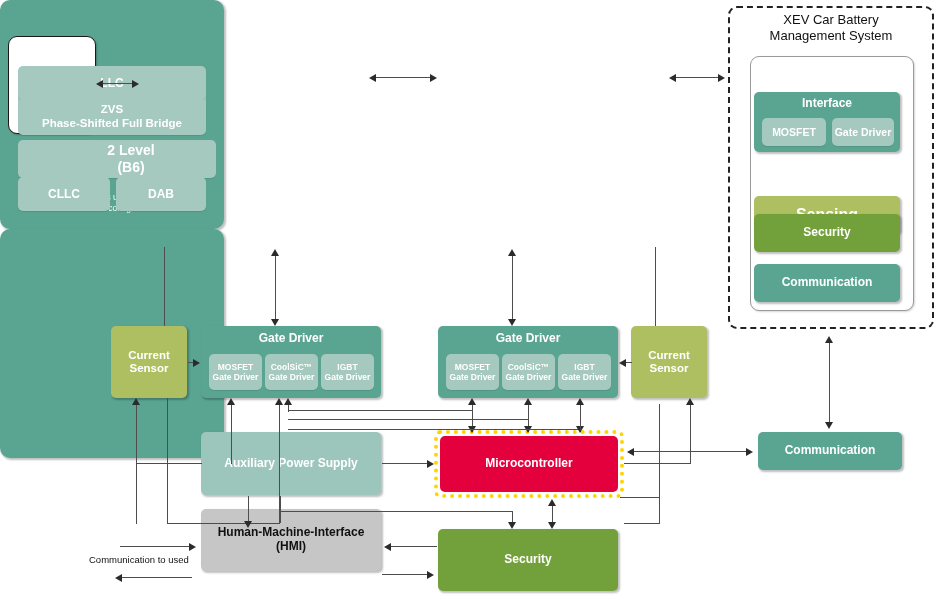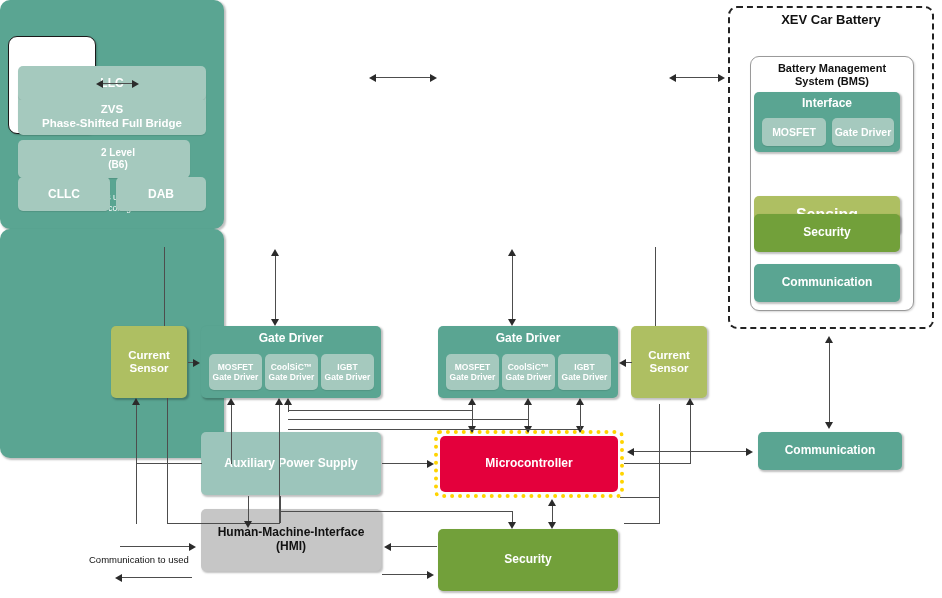--- a/index.html
+++ b/index.html
@@ -39,21 +39,21 @@
 
   .shadow{box-shadow:1.5px 1.5px 2px rgba(0,0,0,.25);}
 
   
   .dashed-panel{position:absolute;border:2px dashed #222;border-radius:9px;
                 background:#ffffff;box-sizing:border-box;}
   .solid-panel{position:absolute;border:1.2px solid #9a9a9a;border-radius:9px;
                background:#ffffff;box-sizing:border-box;
                box-shadow:1px 1px 2px rgba(0,0,0,.16);}
   .panel-title{position:absolute;text-align:center;color:#111;
-               font-weight:bold;line-height:1.2;}
+               font-weight:normal;line-height:1.2;}
 
   
   .mcu-wrap{position:absolute;box-sizing:border-box;
             border:4px dotted #ffd400;border-radius:6px;background:#ffffff;}
 
   
   .ln{position:absolute;background:#4d4d4d;}
   .lnv{width:1.4px;}
   .lnh{height:1.4px;}
   .arw{position:absolute;width:0;height:0;}
@@ -82,21 +82,21 @@
     <div class="hdr" style="position:absolute;left:0;top:10px;width:100%;font-size:12px;">AC/DC</div>
     <div class="hdr" style="position:absolute;left:0;top:40px;width:100%;font-size:12.5px;">3 phase PFC Stage</div>
 
     <div class="innerbox" style="left:18px;top:90px;width:188px;height:38px;font-size:11.5px;">
       <div>
         <div>3 Level</div>
         <div>(Vienna*, NPC,ANPC)</div>
       </div>
     </div>
 
-    <div class="innerbox" style="left:18px;top:140px;width:172px;height:38px;font-size:10px;padding-left:28px;">
+    <div class="innerbox" style="left:18px;top:140px;width:198px;height:38px;font-size:14px;padding-left:28px;">
       <div>
         <div>2 Level</div>
         <div>(B6)</div>
       </div>
     </div>
 
     <div class="note" style="left:22px;top:192px;width:180px;font-size:8.5px;font-weight:normal;">*Vienna topology is usually used in uni-directional configuration</div>
   </div>
 
   <div class="bigblock shadow" style="left:442px;top:18px;width:224px;height:229px;">
@@ -123,28 +123,25 @@
     </div>
     <div class="innerbox" style="left:116px;top:177px;width:90px;height:34px;font-size:12px;">
       <span>DAB</span>
     </div>
   </div>
 
   <div class="dashed-panel" style="left:728px;top:6px;width:206px;height:323px;"></div>
 
   <div class="panel-title" style="left:740px;top:12px;width:182px;font-size:13px;">
     <div>XEV Car Battery</div>
+    <div>Management System</div>
   </div>
 
   <div class="solid-panel" style="left:750px;top:56px;width:164px;height:255px;"></div>
 
-  <div class="panel-title" style="left:756px;top:62px;width:152px;font-size:11px;">
-    <div>Battery Management</div>
-    <div>System (BMS)</div>
-  </div>
 
   <div class="box teal rounded-sm shadow" style="left:754px;top:92px;width:146px;height:60px;display:block;">
     <div style="position:absolute;left:0;top:5px;width:100%;text-align:center;font-size:12px;font-weight:bold;color:#fff;">Interface</div>
     <div class="innerbox" style="left:8px;top:26px;width:64px;height:28px;font-size:10.5px;">
       <span>MOSFET</span>
     </div>
     <div class="innerbox" style="left:78px;top:26px;width:62px;height:28px;font-size:10.5px;">
       <span>Gate Driver</span>
     </div>
   </div>

